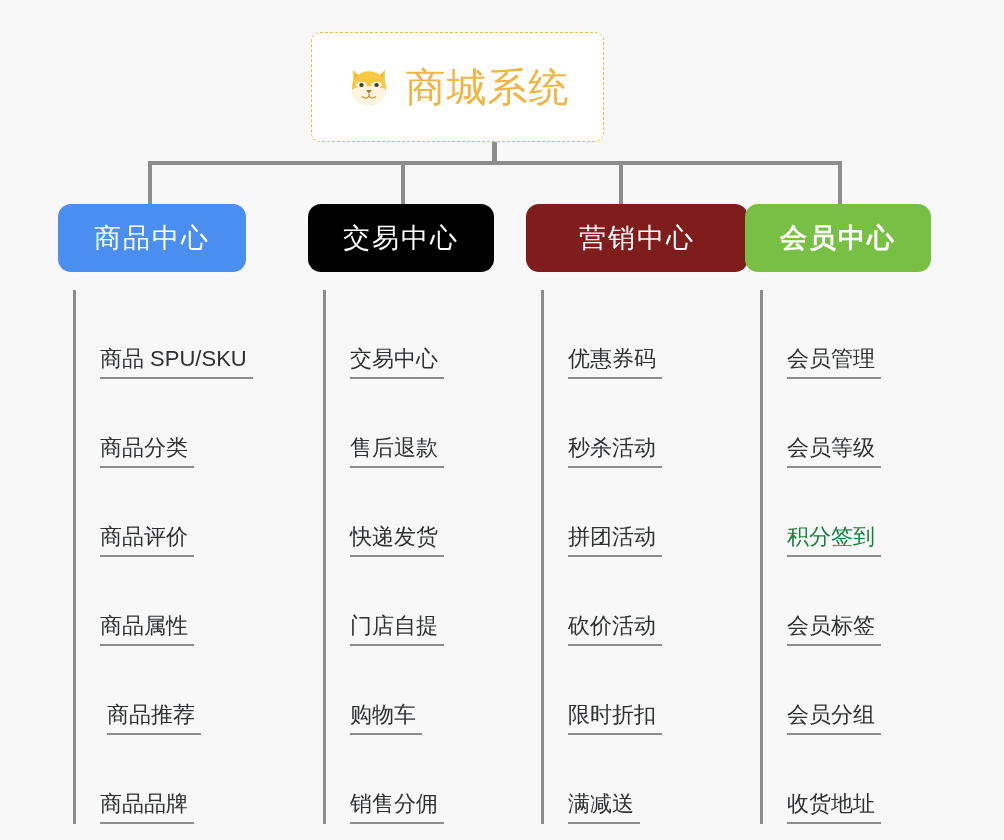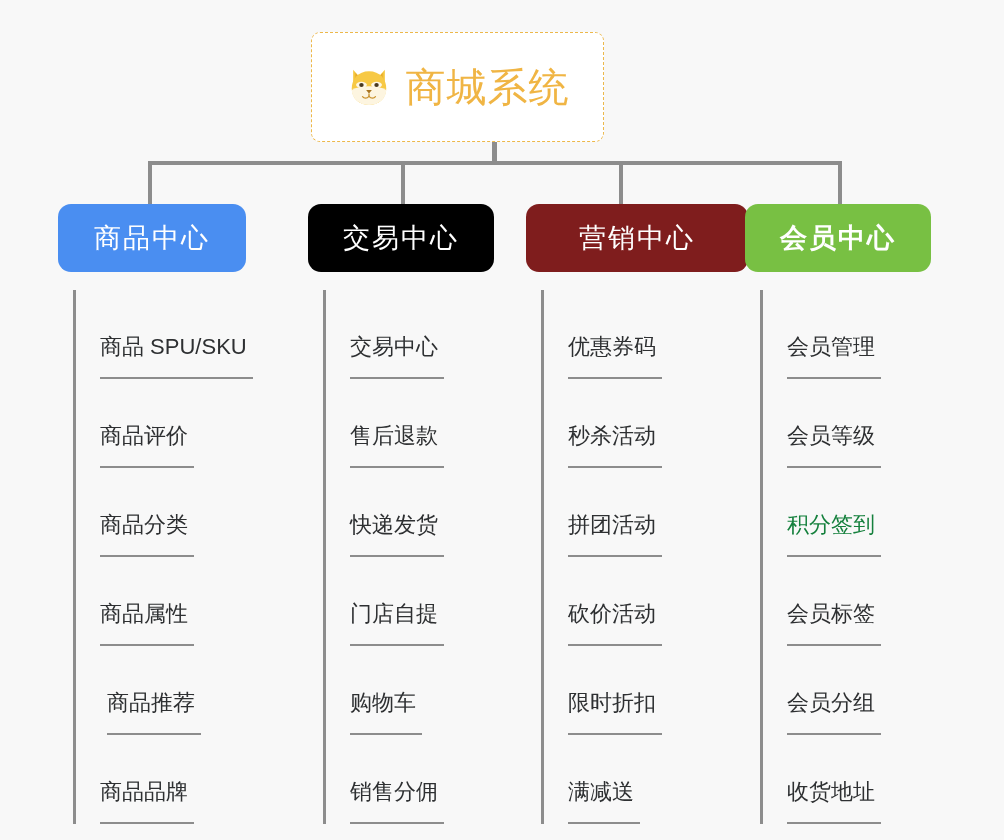--- a/index.html
+++ b/index.html
@@ -100,21 +100,21 @@
     box-sizing: border-box;
     display: flex;
     align-items: flex-end;
     padding-left: 27px;
   }
   .leaf-label {
     font-size: 22px;
     color: #2e3032;
     white-space: nowrap;
     line-height: 1.18;
-    padding-bottom: 17px;
+    padding-bottom: 5px;
     border-bottom: 2px solid #8d8d8d;
     padding-right: 6px;
   }
 </style>
 </head>
 <body style="background: rgb(248, 248, 248);">
 
 <div id="diagram">
 
   <div class="root-node" style="background: rgb(255, 255, 255); border-color: rgb(237, 184, 74);">
@@ -149,24 +149,24 @@
   <div class="column" style="left:58px; width:188px;">
     <div class="cat-box" style="width: 188px; background: rgb(74, 142, 241);">
       <span class="cat-label">商品中心</span>
     </div>
     <div class="leaf-list">
       <div class="leaf-trunk" style="height: 534px; background: rgb(141, 141, 141);"></div>
       <div class="leaf-item">
           <span class="leaf-label" style="color: rgb(46, 48, 50); border-bottom-color: rgb(141, 141, 141);">商品 SPU/SKU</span>
         </div>
       <div class="leaf-item">
+          <span class="leaf-label" style="color: rgb(46, 48, 50); border-bottom-color: rgb(141, 141, 141);">商品分类</span>
+        </div>
+      <div class="leaf-item">
           <span class="leaf-label" style="color: rgb(46, 48, 50); border-bottom-color: rgb(141, 141, 141);">商品评价</span>
-        </div>
-      <div class="leaf-item">
-          <span class="leaf-label" style="color: rgb(46, 48, 50); border-bottom-color: rgb(141, 141, 141);">商品分类</span>
         </div>
       <div class="leaf-item">
           <span class="leaf-label" style="color: rgb(46, 48, 50); border-bottom-color: rgb(141, 141, 141);">商品属性</span>
         </div>
       <div class="leaf-item">
           <span class="leaf-label" style="color: rgb(46, 48, 50); border-bottom-color: rgb(141, 141, 141); margin-left: 7px;">商品推荐</span>
         </div>
       <div class="leaf-item">
           <span class="leaf-label" style="color: rgb(46, 48, 50); border-bottom-color: rgb(141, 141, 141);">商品品牌</span>
         </div>

